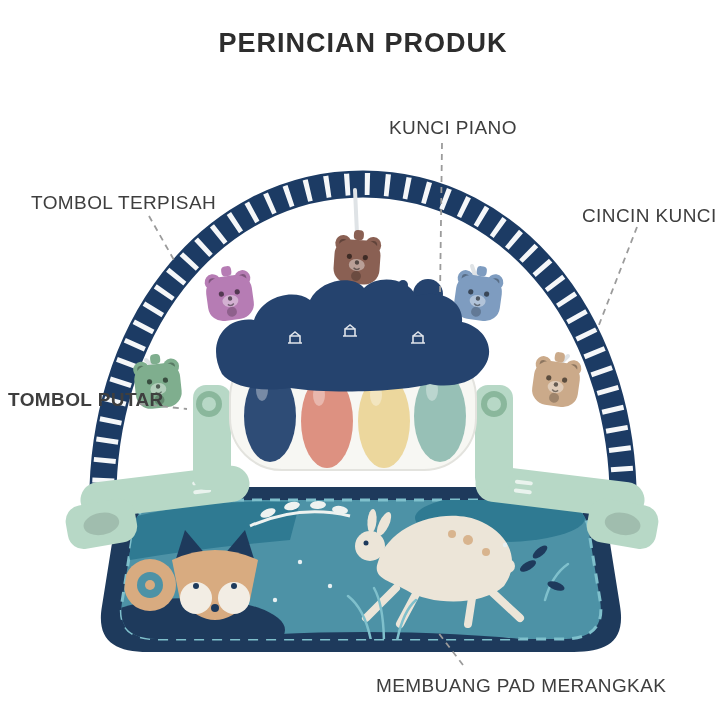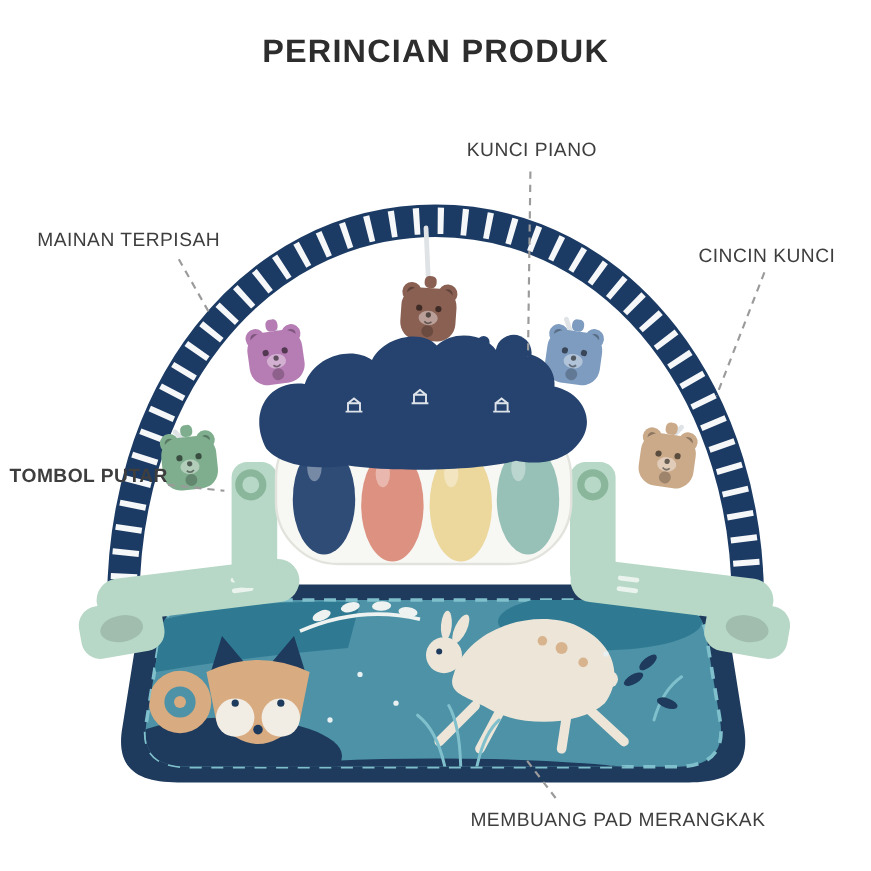--- a/index.html
+++ b/index.html
@@ -8,28 +8,28 @@
     font-family:"Liberation Sans",sans-serif;
     overflow:hidden;
   }
   .stage{position:relative;width:726px;height:590px;}
   .page-title{
     position:absolute;top:28px;left:0;width:726px;
     text-align:center;font-size:27px;font-weight:bold;
     color:#2d2d2d;letter-spacing:1px;
   }
   .callout{
-    position:absolute;font-size:16px;color:#3e3e3e;
+    position:absolute;font-size:19px;color:#3e3e3e;
     letter-spacing:0.4px;white-space:nowrap;
   }
   .cl-kunci{top:117px;left:389px;}
   .cl-saluran{top:192px;left:31px;}
   .cl-cincin{top:205px;left:582px;}
   .cl-tombol{top:389px;left:8px;font-weight:bold;}
-  .cl-pad{top:675px;left:392px;}
+  .cl-pad{top:675px;left:376px;}
   svg.scene{position:absolute;left:0;top:0;}
 </style>
 </head>
 <body>
 
 <div class="stage">
 
   <div class="page-title">PERINCIAN PRODUK</div>
 
   <svg class="scene" width="726" height="726" viewBox="0 0 726 726">
@@ -258,18 +258,18 @@
     <g fill="none" stroke-width="1.8" stroke-dasharray="6 5">
       <path d="M 442 143 L 440 297" stroke="#9b9b9b"></path>
       <path d="M 149 216 L 174 260" stroke="#9b9b9b"></path>
       <path d="M 637 227 L 597 330" stroke="#9b9b9b"></path>
       <path d="M 140 404 L 187 409" stroke="#9b9b9b"></path>
       <path d="M 463 665 L 437 631" stroke="#9b9b9b"></path>
     </g>
   </svg>
 
   <div class="callout cl-kunci">KUNCI PIANO</div>
-  <div class="callout cl-saluran">MAINAN TERPISAH</div>
+  <div class="callout cl-saluran">TOMBOL TERPISAH</div>
   <div class="callout cl-cincin">CINCIN KUNCI</div>
   <div class="callout cl-tombol">TOMBOL PUTAR</div>
   <div class="callout cl-pad">MEMBUANG PAD MERANGKAK</div>
 
 </div>
 
 </body></html>

